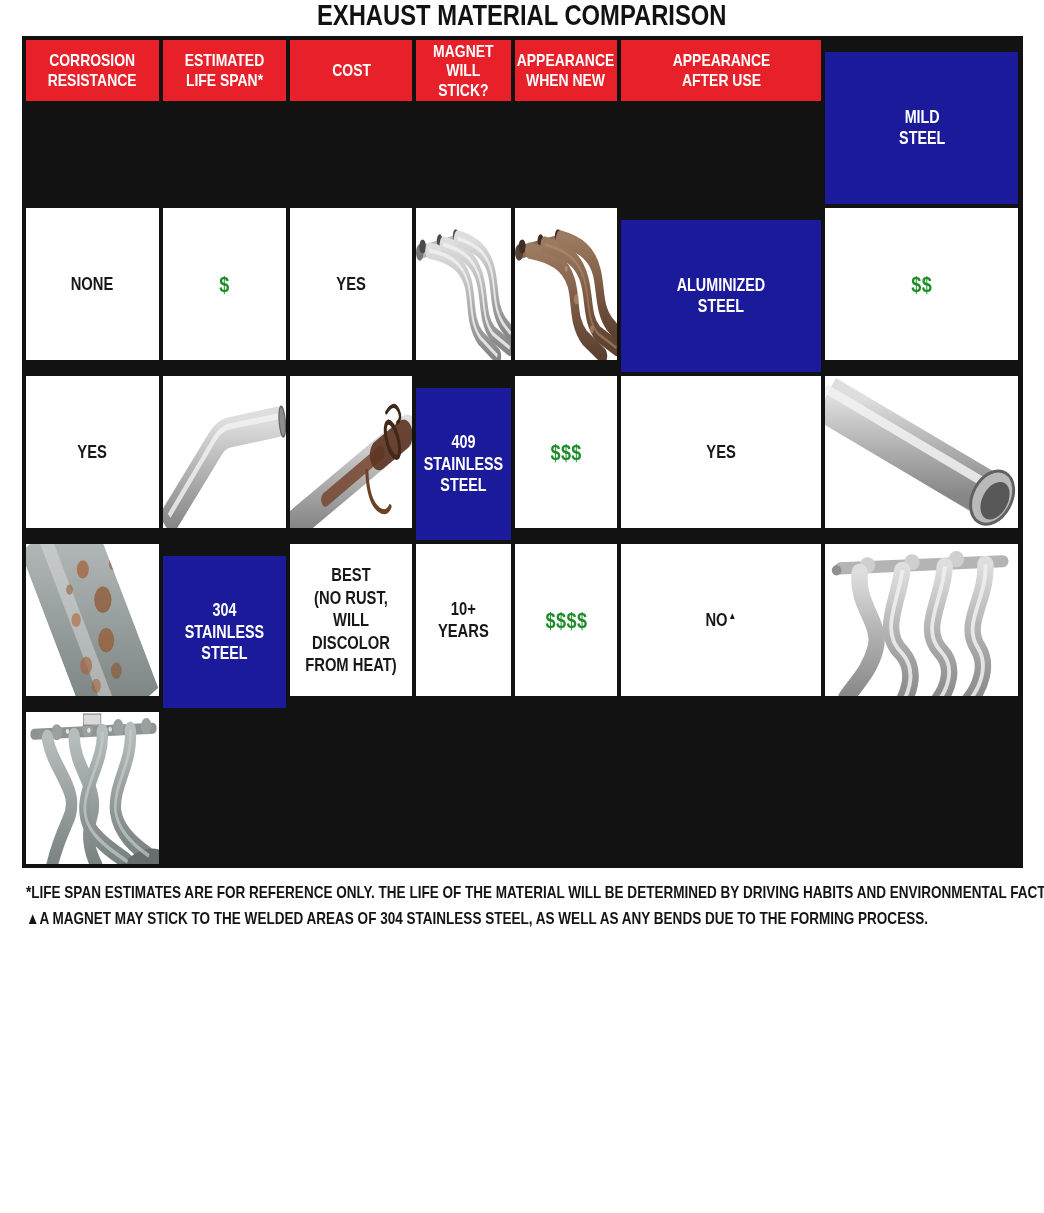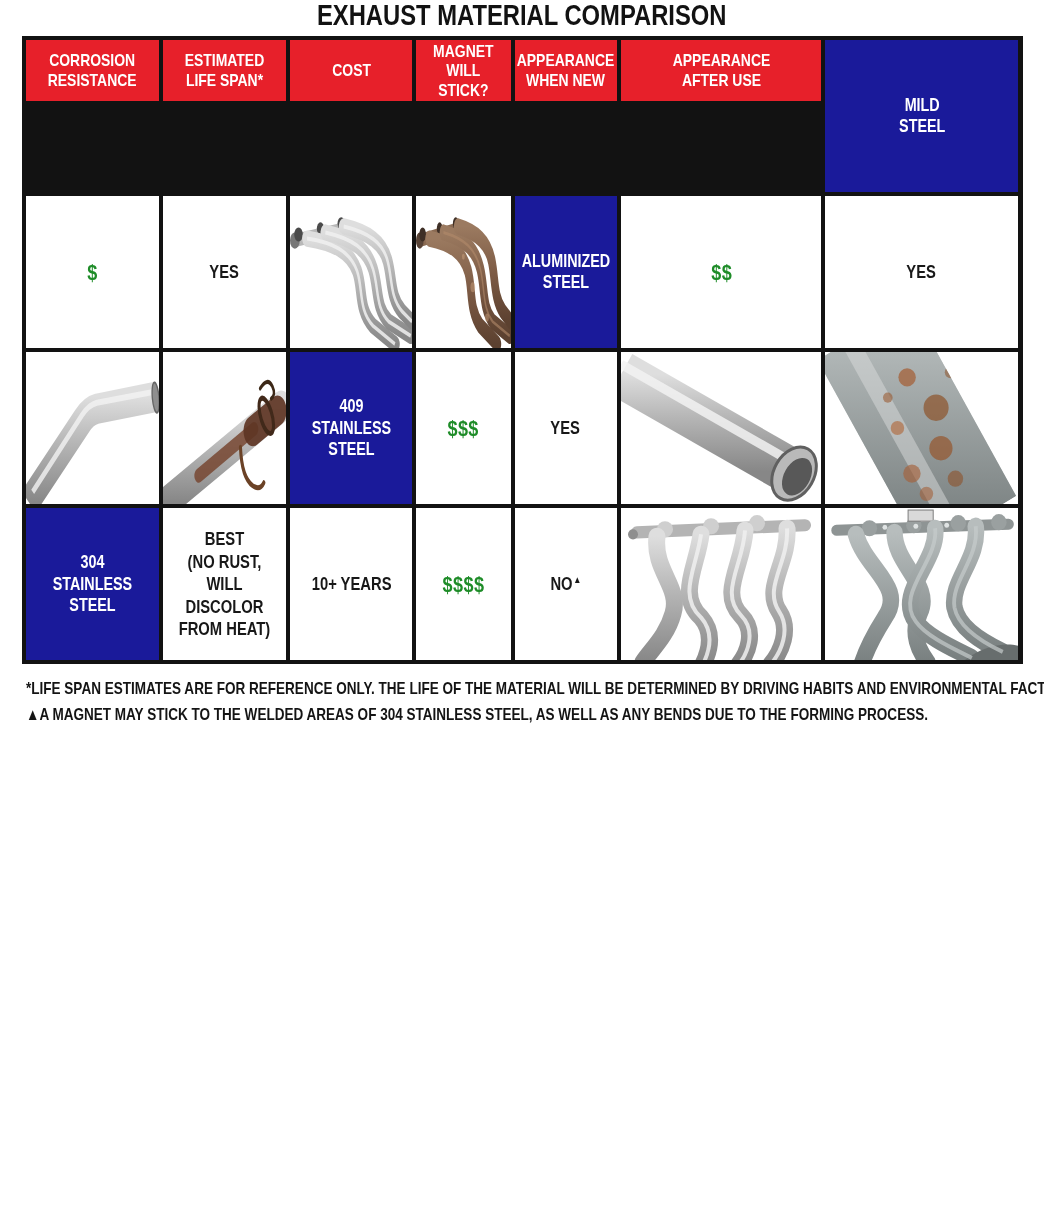--- a/index.html
+++ b/index.html
@@ -17,21 +17,21 @@
     width:993px;margin:6px auto 0 auto;display:grid;
     grid-template-columns:137fr 126fr 125fr 97fr 105fr 205fr 198fr;
     gap:4px;background:#121212;border:4px solid #121212;
   }
   .cell{
     background:#ffffff;display:flex;align-items:center;justify-content:center;
     text-align:center;font-weight:700;color:#181818;overflow:hidden;
   }
   .hc{height:61px;background:#E7202A;color:#ffffff;font-size:17px;line-height:1.15;}
   .dc{height:152px;font-size:18px;line-height:1.25;}
-  .mat{background:#1A1A9A;color:#ffffff;font-size:17.5px;}
+  .mat{background:#1A1A9A;color:#ffffff;font-size:17.5px;margin-top:12px;}
   .cost{color:#1E8C28;font-size:22px;letter-spacing:0.5px;}
   .photo{padding:0;}
   .photo svg{display:block;width:100%;height:100%;}
   sup.mk{font-size:10px;vertical-align:super;line-height:0;margin-left:1px;}
   .footnotes{width:993px;margin:12px auto 0 auto;font-weight:700;font-size:16.5px;color:#141414;}
   .fn{transform:scaleX(0.82);transform-origin:0 50%;white-space:nowrap;line-height:1.55;}
 </style>
 </head>
 <body>
 
@@ -86,20 +86,23 @@
       </div>
     <div class="cell hc">
         <span class="cx">APPEARANCE
 AFTER USE</span>
       </div>
 
     <div class="cell dc mat">
         <span class="cx">MILD
 STEEL</span>
       </div>
+    <div class="cell dc">
+        <span class="cx">NONE</span>
+      </div>
     <div class="cell dc cost">
         <span class="cx">$</span>
       </div>
     <div class="cell dc">
         <span class="cx"><span>YES</span><sup class="mk"></sup></span>
       </div>
     <div class="cell dc photo">
       <svg viewBox="0 0 200 150" preserveAspectRatio="none">
         <path d="M8,44 L98,31" stroke="#b8b8b8" stroke-width="13" fill="none" stroke-linecap="round"></path>
         <circle cx="8" cy="44" r="8" fill="#777"></circle>

